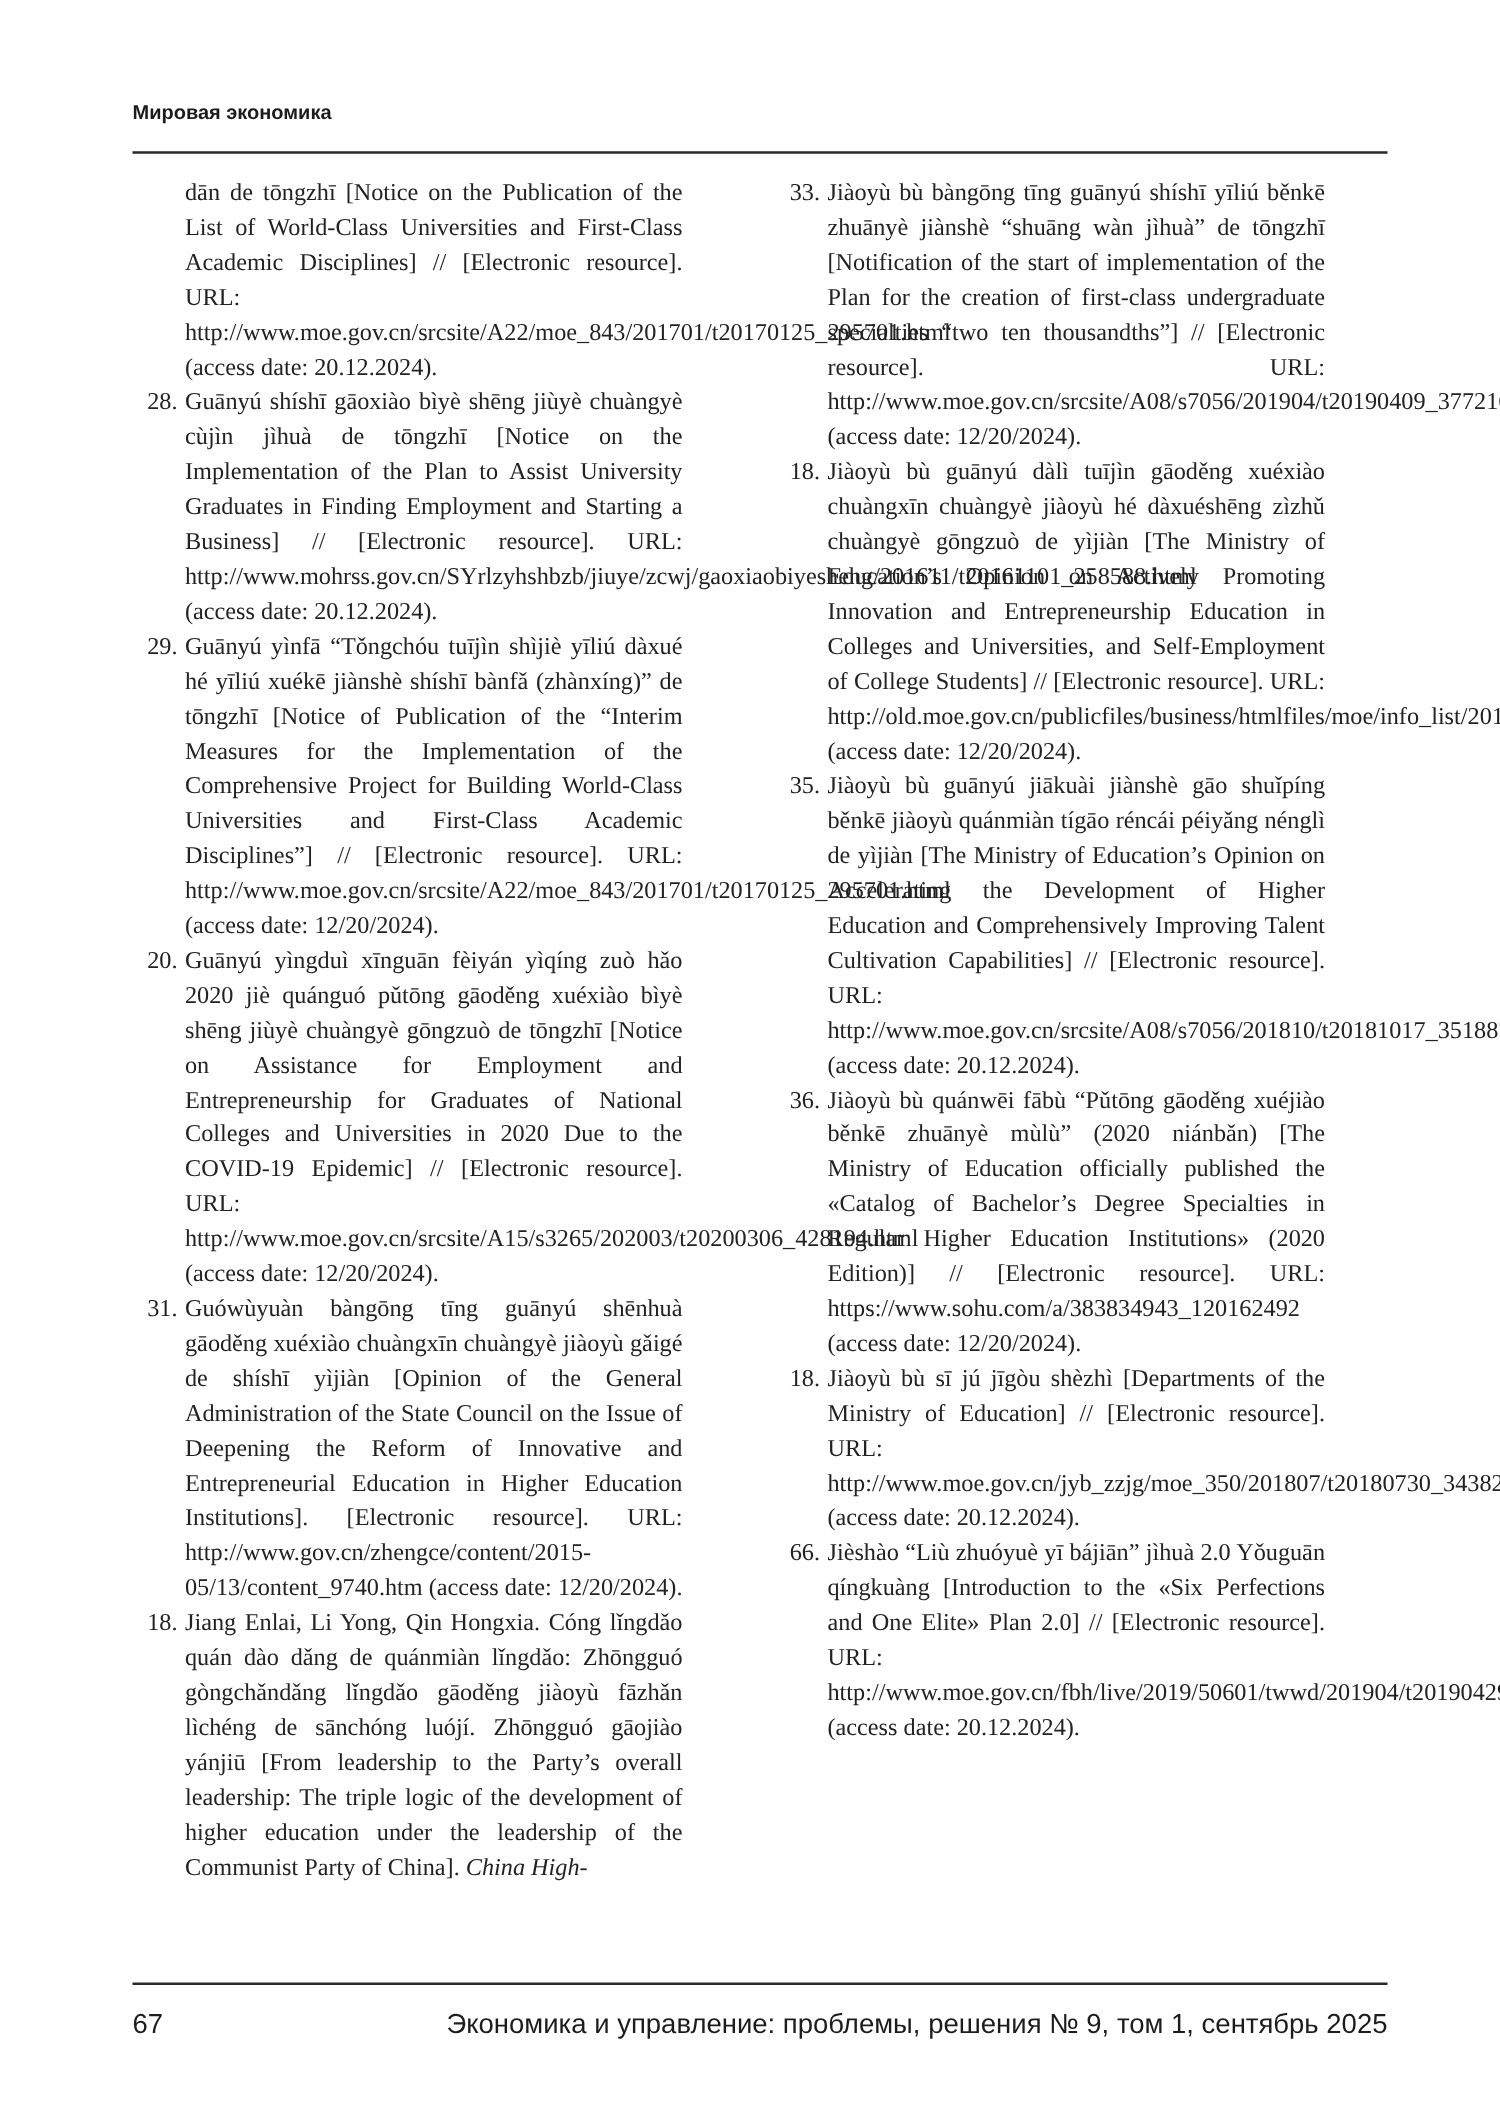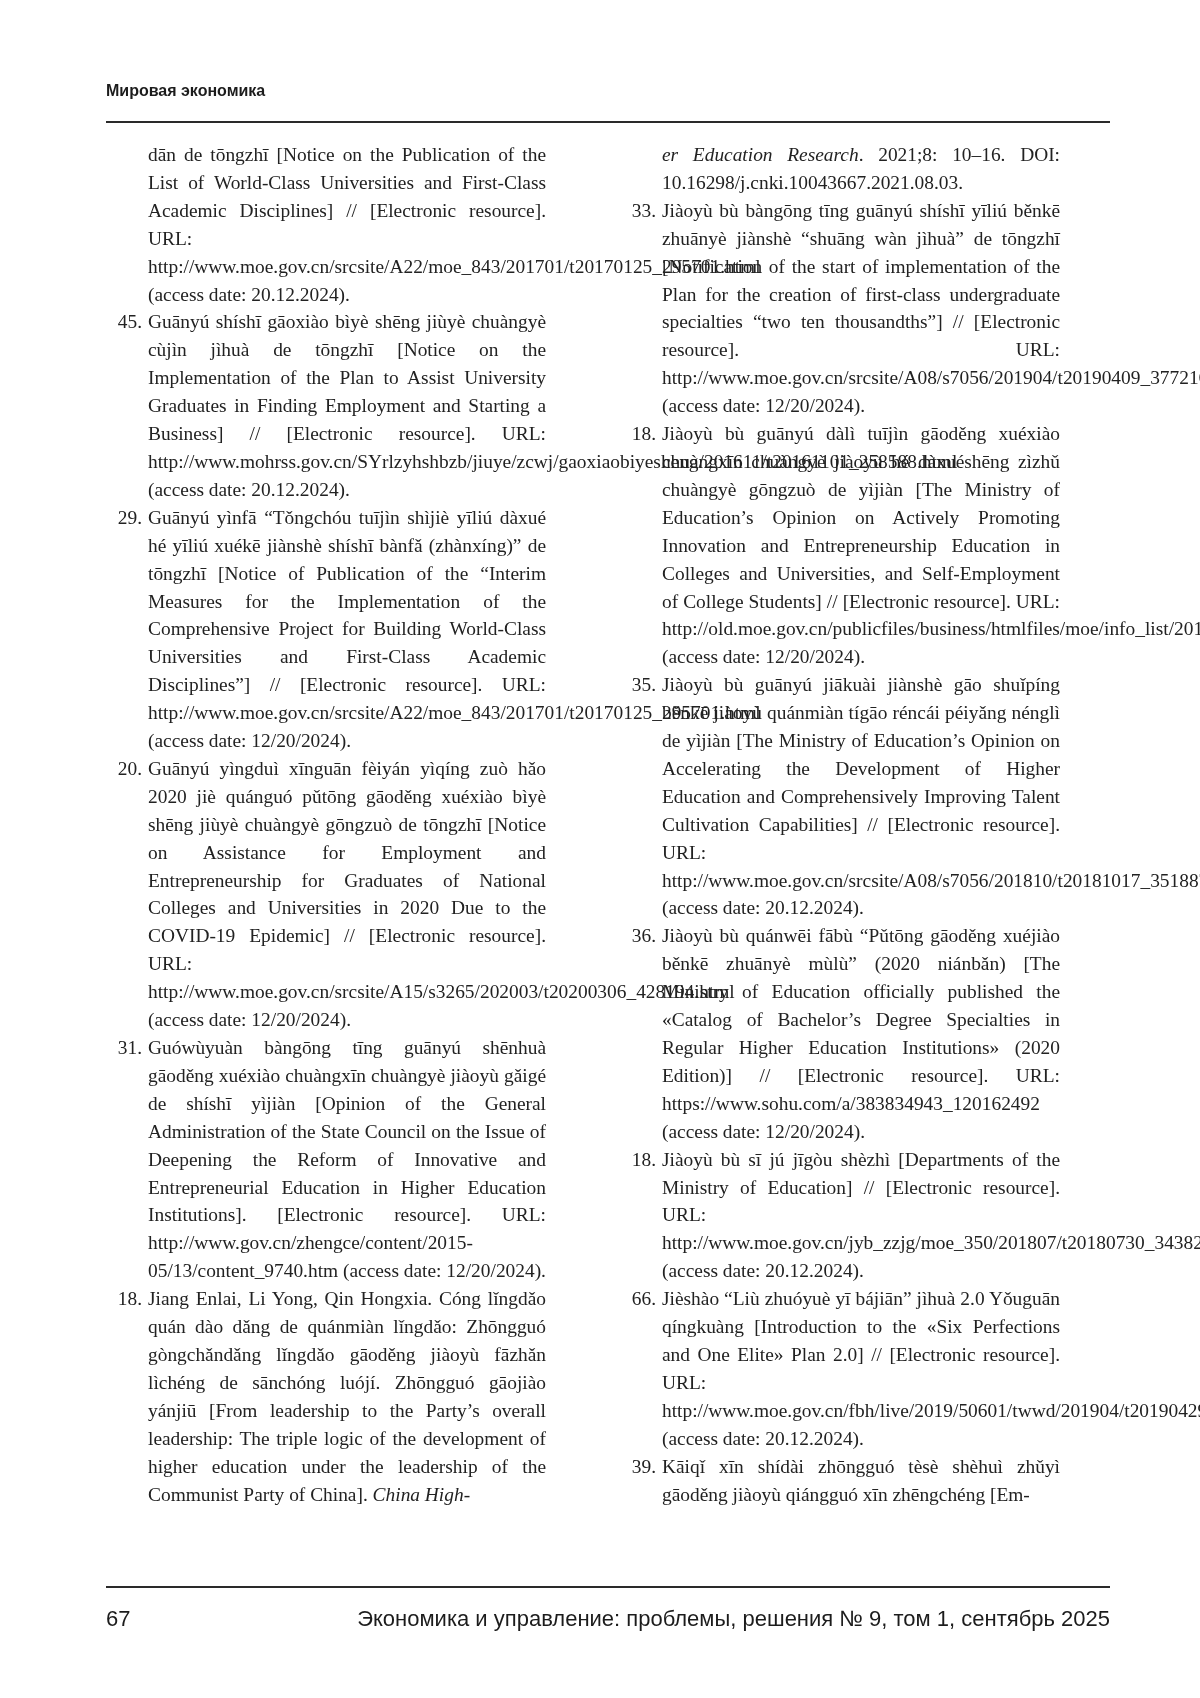--- a/index.html
+++ b/index.html
@@ -24,21 +24,21 @@
 <body>
 
 <div class="page-header">Мировая экономика</div>
 <div class="rule top"></div>
 
 <div class="col left">
   <div class="ref cont">
     <span class="body">dān de tōngzhī [Notice on the Publication of the List of World-Class Universities and First-Class Academic Disciplines] // [Electronic resource]. URL: http://www.moe.gov.cn/srcsite/A22/moe_843/201701/t20170125_295701.html (access date: 20.12.2024).</span>
   </div>
   <div class="ref">
-    <span class="num">45.</span>
+    <span class="num">28.</span>
     <span class="body">Guānyú shíshī gāoxiào bìyè shēng jiùyè chuàngyè cùjìn jìhuà de tōngzhī [Notice on the Implementation of the Plan to Assist University Graduates in Finding Employment and Starting a Business] // [Electronic resource]. URL: http://www.mohrss.gov.cn/SYrlzyhshbzb/jiuye/zcwj/gaoxiaobiyesheng/201611/t20161101_258588.html (access date: 20.12.2024).</span>
   </div>
   <div class="ref">
     <span class="num">29.</span>
     <span class="body">Guānyú yìnfā “Tǒngchóu tuījìn shìjiè yīliú dàxué hé yīliú xuékē jiànshè shíshī bànfǎ (zhànxíng)” de tōngzhī [Notice of Publication of the “Interim Measures for the Implementation of the Comprehensive Project for Building World-Class Universities and First-Class Academic Disciplines”] // [Electronic resource]. URL: http://www.moe.gov.cn/srcsite/A22/moe_843/201701/t20170125_295701.html (access date: 12/20/2024).</span>
   </div>
   <div class="ref">
     <span class="num">20.</span>
     <span class="body">Guānyú yìngduì xīnguān fèiyán yìqíng zuò hǎo 2020 jiè quánguó pǔtōng gāoděng xuéxiào bìyè shēng jiùyè chuàngyè gōngzuò de tōngzhī [Notice on Assistance for Employment and Entrepreneurship for Graduates of National Colleges and Universities in 2020 Due to the COVID-19 Epidemic] // [Electronic resource]. URL: http://www.moe.gov.cn/srcsite/A15/s3265/202003/t20200306_428194.html (access date: 12/20/2024).</span>
   </div>
@@ -46,23 +46,20 @@
     <span class="num">31.</span>
     <span class="body">Guówùyuàn bàngōng tīng guānyú shēnhuà gāoděng xuéxiào chuàngxīn chuàngyè jiàoyù gǎigé de shíshī yìjiàn [Opinion of the General Administration of the State Council on the Issue of Deepening the Reform of Innovative and Entrepreneurial Education in Higher Education Institutions]. [Electronic resource]. URL: http://www.gov.cn/zhengce/content/2015-05/13/content_9740.htm (access date: 12/20/2024).</span>
   </div>
   <div class="ref">
     <span class="num">18.</span>
     <span class="body"><span>Jiang Enlai, Li Yong, Qin Hongxia. Cóng lǐngdǎo quán dào dǎng de quánmiàn lǐngdǎo: Zhōngguó gòngchǎndǎng lǐngdǎo gāoděng jiàoyù fāzhǎn lìchéng de sānchóng luójí. Zhōngguó gāojiào yánjiū [From leadership to the Party’s overall leadership: The triple logic of the development of higher education under the leadership of the Communist Party of China]. </span><span class="ital">China High-</span></span>
   </div>
 </div>
 
 <div class="col right">
-  <div class="ref cont">
-    <span class="body"><span class="ital">er Education Research</span><span>. 2021;8: 10–16. DOI: 10.16298/j.cnki.10043667.2021.08.03.</span></span>
-  </div>
   <div class="ref">
     <span class="num">33.</span>
     <span class="body">Jiàoyù bù bàngōng tīng guānyú shíshī yīliú běnkē zhuānyè jiànshè “shuāng wàn jìhuà” de tōngzhī [Notification of the start of implementation of the Plan for the creation of first-class undergraduate specialties “two ten thousandths”] // [Electronic resource]. URL: http://www.moe.gov.cn/srcsite/A08/s7056/201904/t20190409_377216.html (access date: 12/20/2024).</span>
   </div>
   <div class="ref">
     <span class="num">18.</span>
     <span class="body">Jiàoyù bù guānyú dàlì tuījìn gāoděng xuéxiào chuàngxīn chuàngyè jiàoyù hé dàxuéshēng zìzhǔ chuàngyè gōngzuò de yìjiàn [The Ministry of Education’s Opinion on Actively Promoting Innovation and Entrepreneurship Education in Colleges and Universities, and Self-Employment of College Students] // [Electronic resource]. URL: http://old.moe.gov.cn/publicfiles/business/htmlfiles/moe/info_list/201105/xxgk_120174.html (access date: 12/20/2024).</span>
   </div>
   <div class="ref">
     <span class="num">35.</span>
@@ -73,23 +70,19 @@
     <span class="body">Jiàoyù bù quánwēi fābù “Pǔtōng gāoděng xuéjiào běnkē zhuānyè mùlù” (2020 niánbǎn) [The Ministry of Education officially published the «Catalog of Bachelor’s Degree Specialties in Regular Higher Education Institutions» (2020 Edition)] // [Electronic resource]. URL: https://www.sohu.com/a/383834943_120162492 (access date: 12/20/2024).</span>
   </div>
   <div class="ref">
     <span class="num">18.</span>
     <span class="body">Jiàoyù bù sī jú jīgòu shèzhì [Departments of the Ministry of Education] // [Electronic resource]. URL: http://www.moe.gov.cn/jyb_zzjg/moe_350/201807/t20180730_343824.html (access date: 20.12.2024).</span>
   </div>
   <div class="ref">
     <span class="num">66.</span>
     <span class="body">Jièshào “Liù zhuóyuè yī bájiān” jìhuà 2.0 Yǒuguān qíngkuàng [Introduction to the «Six Perfections and One Elite» Plan 2.0] // [Electronic resource]. URL: http://www.moe.gov.cn/fbh/live/2019/50601/twwd/201904/t20190429_380086.html (access date: 20.12.2024).</span>
   </div>
-  <div class="ref">
-    <span class="num">39.</span>
-    <span class="body">Kāiqǐ xīn shídài zhōngguó tèsè shèhuì zhǔyì gāoděng jiàoyù qiángguó xīn zhēngchéng [Em-</span>
-  </div>
 </div>
 
 <div class="rule bottom"></div>
 <div class="footer">
   <span class="page-no">67</span>
   <span class="journal">Экономика и управление: проблемы, решения № 9, том 1, сентябрь 2025</span>
 </div>
 
 </body></html>

